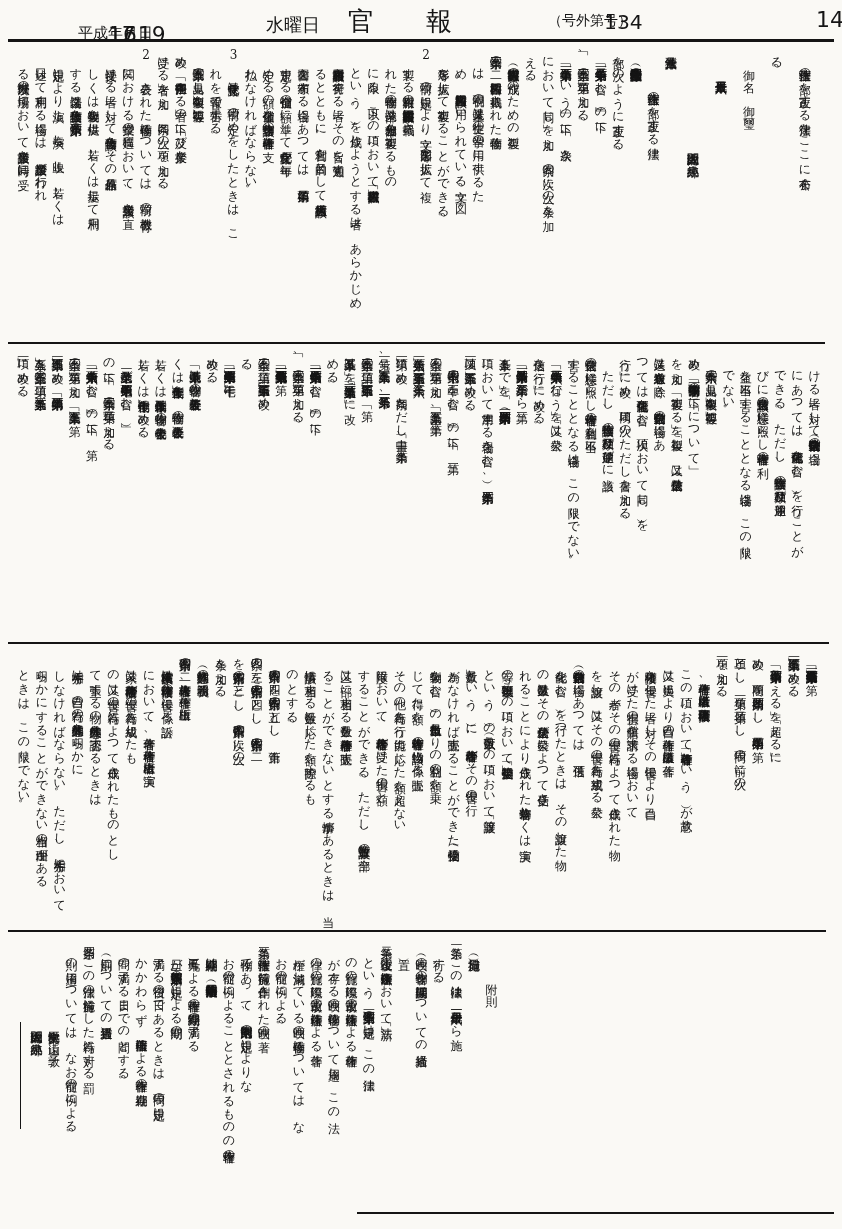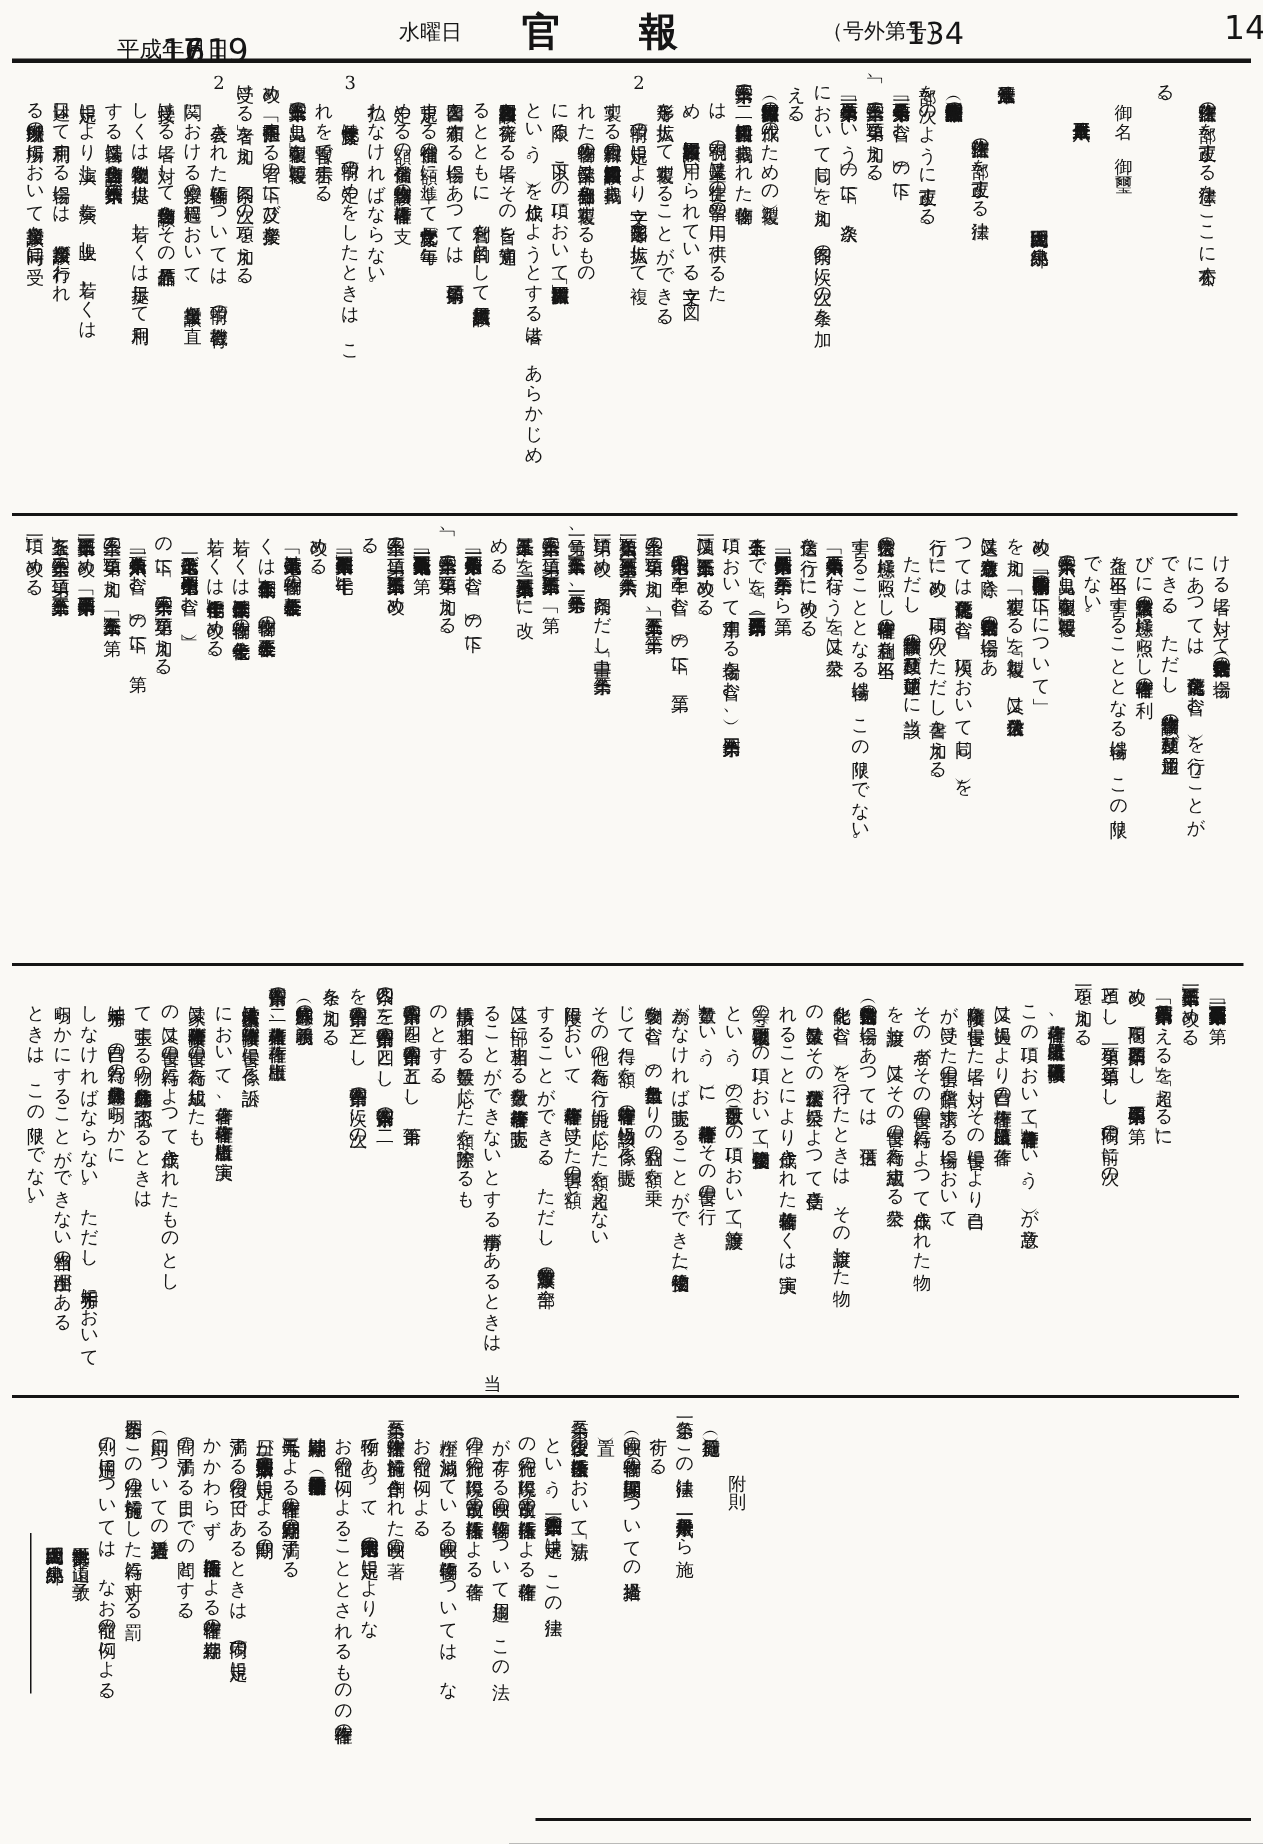--- a/index.html
+++ b/index.html
@@ -9,22 +9,22 @@
     font-family:"DejaVu Sans","Liberation Sans",sans-serif;
     overflow:hidden;
   }
   
   .masthead{
     position:absolute;top:0;left:8px;right:8px;height:39px;
     border-bottom:3px solid #151515;
   }
   .masthead span{position:absolute;white-space:pre;}
   .m-date{left:70px;top:24px;font-size:15px;}
-  .m-week{left:258px;top:13px;font-size:14px;text-align:center;}
-  .m-title{left:340px;top:4px;font-size:26px;font-weight:700;}
+  .m-week{left:258px;top:13px;font-size:18px;text-align:center;}
+  .m-title{left:340px;top:4px;font-size:26px;font-weight:400;}
   .m-issue{left:540px;top:12px;font-size:14px;}
   .m-page{left:808px;top:7px;font-size:22px;}
   .n{font-size:1.45em;line-height:1;}
   
   .doc{position:absolute;top:42px;left:8px;right:8px;}
   .band{
     writing-mode:vertical-rl;text-orientation:upright;
     box-sizing:border-box;overflow:hidden;
     padding:6px 6px 0 6px;border-bottom:2px solid #151515;
   }

